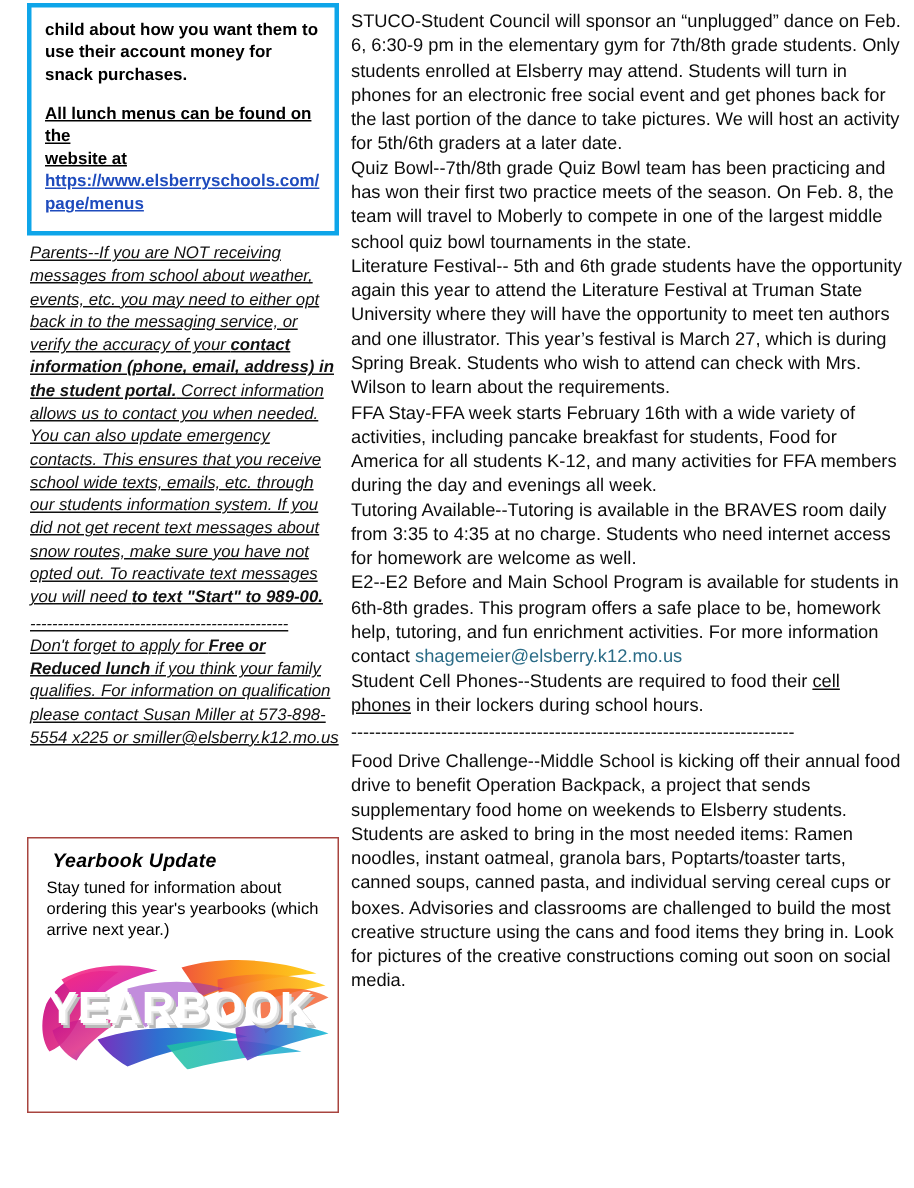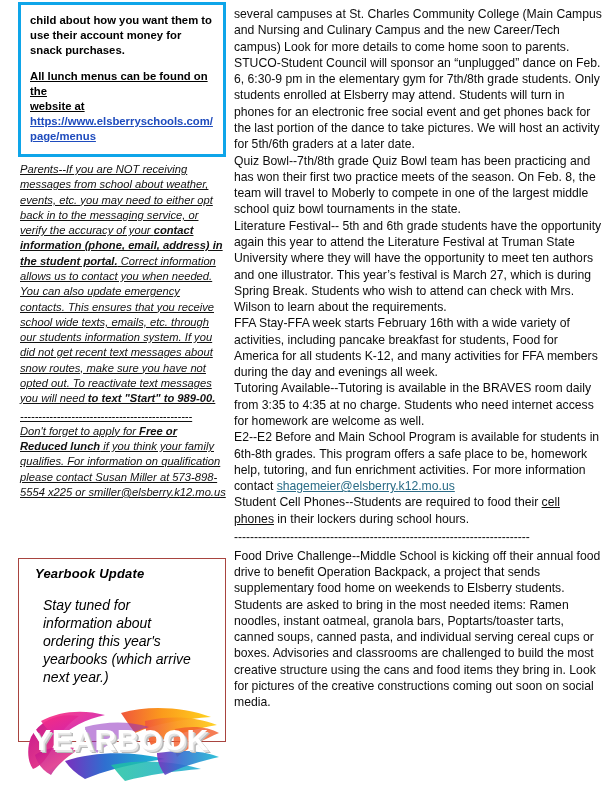--- a/index.html
+++ b/index.html
@@ -104,24 +104,23 @@
     padding: 6px 8px 0 8px;
   }
   .yearbook-title {
     font-weight: bold;
     font-style: italic;
     font-size: 13px;
     margin: 1px 0 1px 8px;
     letter-spacing: 0.2px;
   }
   .yearbook-text {
-    font-size: 14px;
+    font-size: 11px;
     line-height: 1.28;
-    margin: 16px;
-    font-style: italic;
+    margin: 4px;
   }
   .yearbook-logo {
     position: relative;
     margin-top: 8px;
     margin-left: -2px;
     width: 196px;
     height: 78px;
   }
   .yearbook-logo svg {
     display: block;
@@ -138,21 +137,20 @@
     color: #0d0d0d;
   }
   .col-right p {
     margin: 0;
   }
   .col-right b {
     font-weight: normal;
   }
   .mail-link {
     color: #2a6b86;
-    text-decoration: underline;
   }
   .ul {
     text-decoration: underline;
   }
   .rule-dashes {
     white-space: nowrap;
     overflow: hidden;
     font-size: 12px;
     line-height: 1.4;
     margin: 2px 0 2px 0;
@@ -231,21 +229,20 @@
           <text x="98" y="50" text-anchor="middle" font-family="Liberation Sans, sans-serif" font-size="30" font-weight="bold" fill="#b9b9b9" letter-spacing="0.5">YEARBOOK</text>
           <text x="96.5" y="48.5" text-anchor="middle" font-family="Liberation Sans, sans-serif" font-size="30" font-weight="bold" fill="#e4e4e4" letter-spacing="0.5">YEARBOOK</text>
           <text x="95" y="47" text-anchor="middle" font-family="Liberation Sans, sans-serif" font-size="30" font-weight="bold" fill="#ffffff" letter-spacing="0.5">YEARBOOK</text>
         </svg>
       </div>
     </div>
   </div>
 
   <div class="col-right">
 
-    <p>several campuses at St. Charles Community College (Main Campus and Nursing and Culinary Campus and the new Career/Tech campus)  Look for more details to come home soon to parents.</p>
 
     <p><b>STUCO</b><span>-Student Council will sponsor an “unplugged” dance on Feb. 6, 6:30-9 pm in the elementary gym for 7th/8th grade students.  Only students enrolled at Elsberry may attend. Students will turn in phones for an electronic free social event and get phones back for the last portion of the dance to take pictures.  We will host an activity for 5th/6th graders at a later date.</span></p>
 
     <p><b>Quiz Bowl</b><span>--7th/8th grade Quiz Bowl team has been practicing and has won their first two practice meets of the season. On Feb. 8, the team will travel to Moberly to compete in one of the largest middle school quiz bowl tournaments in the state.</span></p>
 
     <p><b>Literature Festival</b><span>-- 5th and 6th grade students have the opportunity again this year to attend the Literature Festival at Truman State University where they will have the opportunity to meet ten authors and one illustrator. This year’s festival is March 27, which is during Spring Break.  Students who wish to attend can check with Mrs. Wilson to learn about the requirements.</span></p>
 
     <p><b>FFA Stay</b><span>-FFA week starts February 16th with a wide variety of activities, including pancake breakfast for students, Food for America for all students K-12, and many activities for FFA members during the day and evenings all week.</span></p>
 
     <p><b>Tutoring Available</b><span>--Tutoring is available in the BRAVES room daily from 3:35 to 4:35 at no charge.  Students who need internet access for homework are welcome as well.</span></p>

